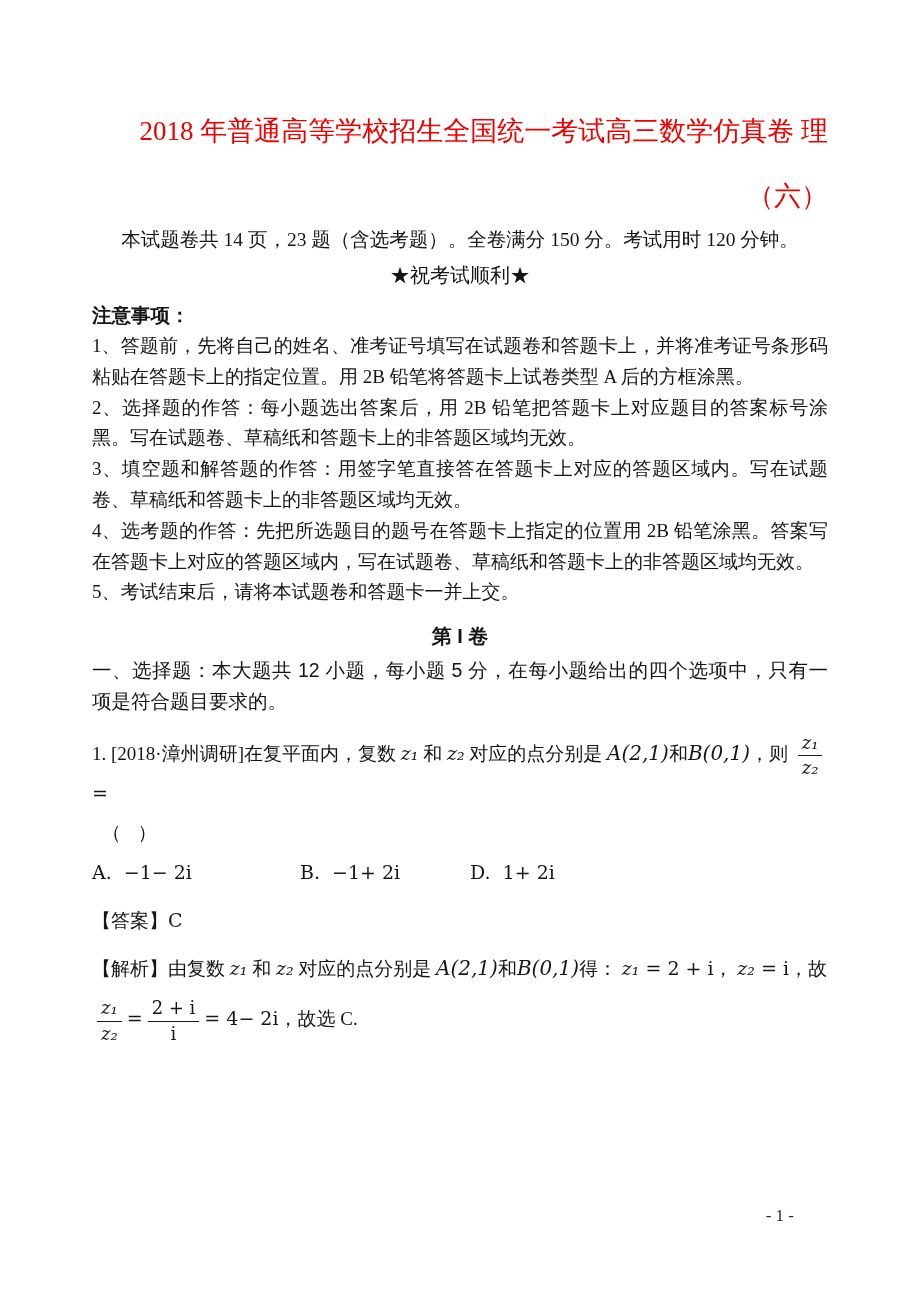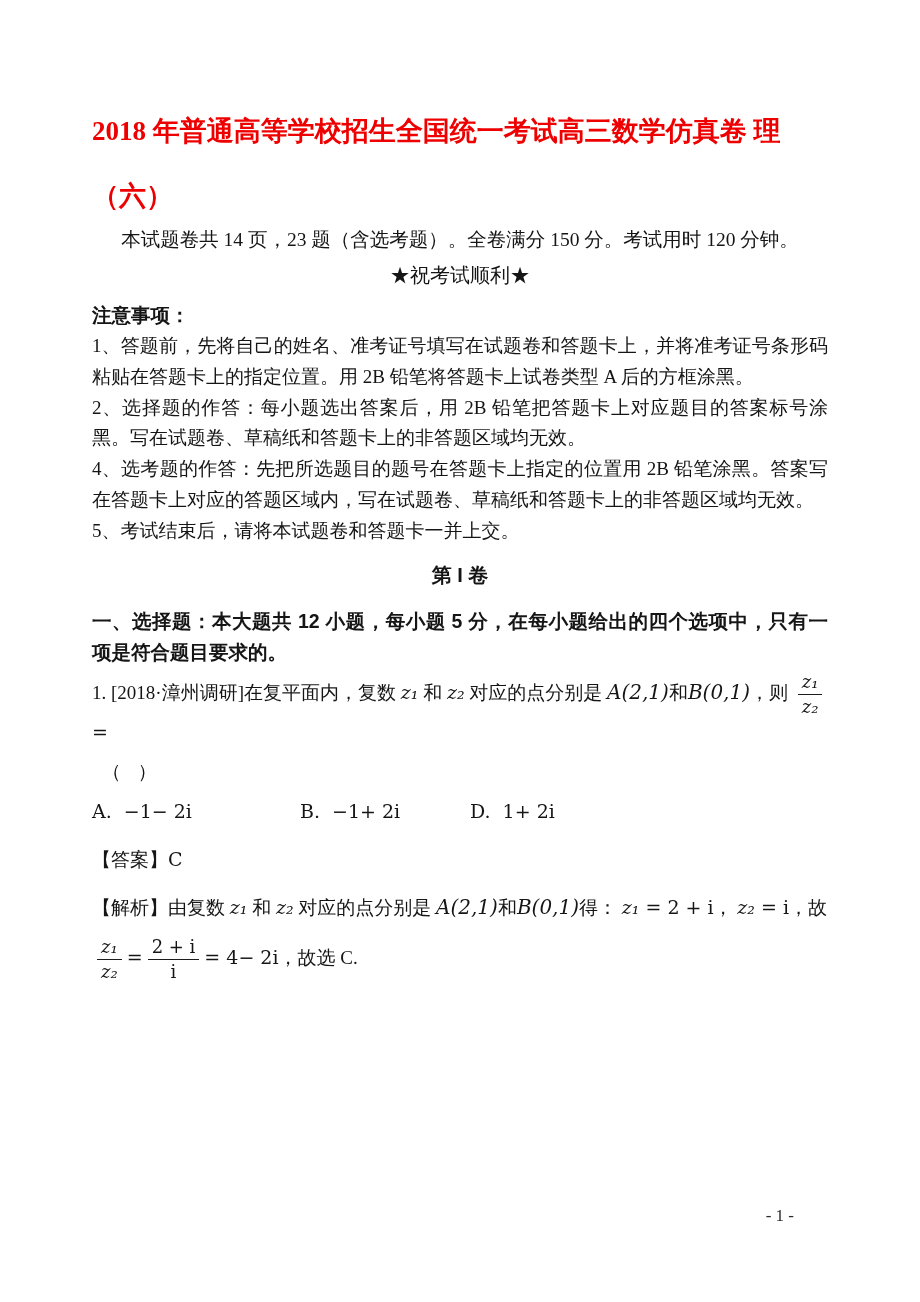--- a/index.html
+++ b/index.html
@@ -2,31 +2,31 @@
 <html><head>
 <meta charset="utf-8">
 <style>
   html,body{margin:0;padding:0;background:#ffffff;}
   .page{
     width:920px;height:1302px;box-sizing:border-box;position:relative;
     background:#ffffff;padding:114px 92px 0 92px;
     font-family:"Liberation Serif","DejaVu Serif",serif;
     font-size:19px;color:#151515;
   }
-  .doc-title{color:#ee0000;font-weight:700;font-size:27px;line-height:34px;text-align:left;}
+  .doc-title{color:#ee0000;font-weight:400;font-size:27px;line-height:34px;text-align:right;}
   .doc-title .line2{margin-top:31px;}
   .intro{margin-top:12px;text-align:center;font-size:19.5px;line-height:30px;}
   .blessing{margin-top:5px;text-align:center;font-size:20px;line-height:30px;}
   .hei{font-family:"Liberation Sans","DejaVu Sans",sans-serif;}
   .notice-heading{margin-top:10px;font-weight:700;font-size:19.5px;line-height:31px;}
   .notice p{margin:0;line-height:30.8px;text-align:justify;text-justify:inter-ideograph;}
   .volume{margin-top:13px;text-align:center;font-weight:700;font-size:20px;line-height:31px;}
-  .sec-instr{margin-top:15px;font-weight:700;font-size:19.5px;line-height:31px;text-align:justify;margin-bottom:0;}
+  .sec-instr{margin-top:3px;font-weight:400;font-size:19.5px;line-height:31px;text-align:justify;margin-bottom:0;}
   .q1,.answer,.paren-line,.analysis1,.analysis2{margin:0;line-height:31px;text-align:left;}
-  .q1{margin-top:4px;}
+  .q1{margin-top:16px;}
   .paren-line{margin-top:8px;padding-left:10px;letter-spacing:6px;}
   .options{display:flex;margin-top:9px;line-height:30px;}
   .opt{white-space:nowrap;}
   .opt .opt-label{font-family:"DejaVu Serif",serif;margin-right:12px;}
   .opt:nth-child(1){width:208px;}
   .opt:nth-child(2){width:170px;}
   .opt:nth-child(3){width:180px;}
   .answer{margin-top:17px;}
   .analysis1{margin-top:15px;line-height:34px;}
   .analysis2{margin-top:12px;}
@@ -57,20 +57,21 @@
   </div>
 
   <div class="intro">本试题卷共 14 页，23 题（含选考题）。全卷满分 150 分。考试用时 120 分钟。</div>
 
   <div class="blessing">★祝考试顺利★</div>
 
   <div class="notice">
     <div class="notice-heading hei">注意事项：</div>
     <p>1、答题前，先将自己的姓名、准考证号填写在试题卷和答题卡上，并将准考证号条形码粘贴在答题卡上的指定位置。用 2B 铅笔将答题卡上试卷类型 A 后的方框涂黑。</p>
     <p>2、选择题的作答：每小题选出答案后，用 2B 铅笔把答题卡上对应题目的答案标号涂黑。写在试题卷、草稿纸和答题卡上的非答题区域均无效。</p>
+    <p>3、填空题和解答题的作答：用签字笔直接答在答题卡上对应的答题区域内。写在试题卷、草稿纸和答题卡上的非答题区域均无效。</p>
     <p>4、选考题的作答：先把所选题目的题号在答题卡上指定的位置用 2B 铅笔涂黑。答案写在答题卡上对应的答题区域内，写在试题卷、草稿纸和答题卡上的非答题区域均无效。</p>
     <p>5、考试结束后，请将本试题卷和答题卡一并上交。</p>
   </div>
 
   <div class="volume hei">第 I 卷</div>
 
   <p class="sec-instr hei">一、选择题：本大题共 12 小题，每小题 5 分，在每小题给出的四个选项中，只有一项是符合题目要求的。</p>
 
   <p class="q1"><span>1. [2018·漳州调研]在复平面内，复数 </span><span class="mvar">z₁</span><span> 和 </span><span class="mvar">z₂</span><span> 对应的点分别是 </span><span class="mpoint">A(2,1)</span><span>和</span><span class="mpoint">B(0,1)</span><span>，则 </span><span class="frac italic">
         <span class="num">z₁</span>

